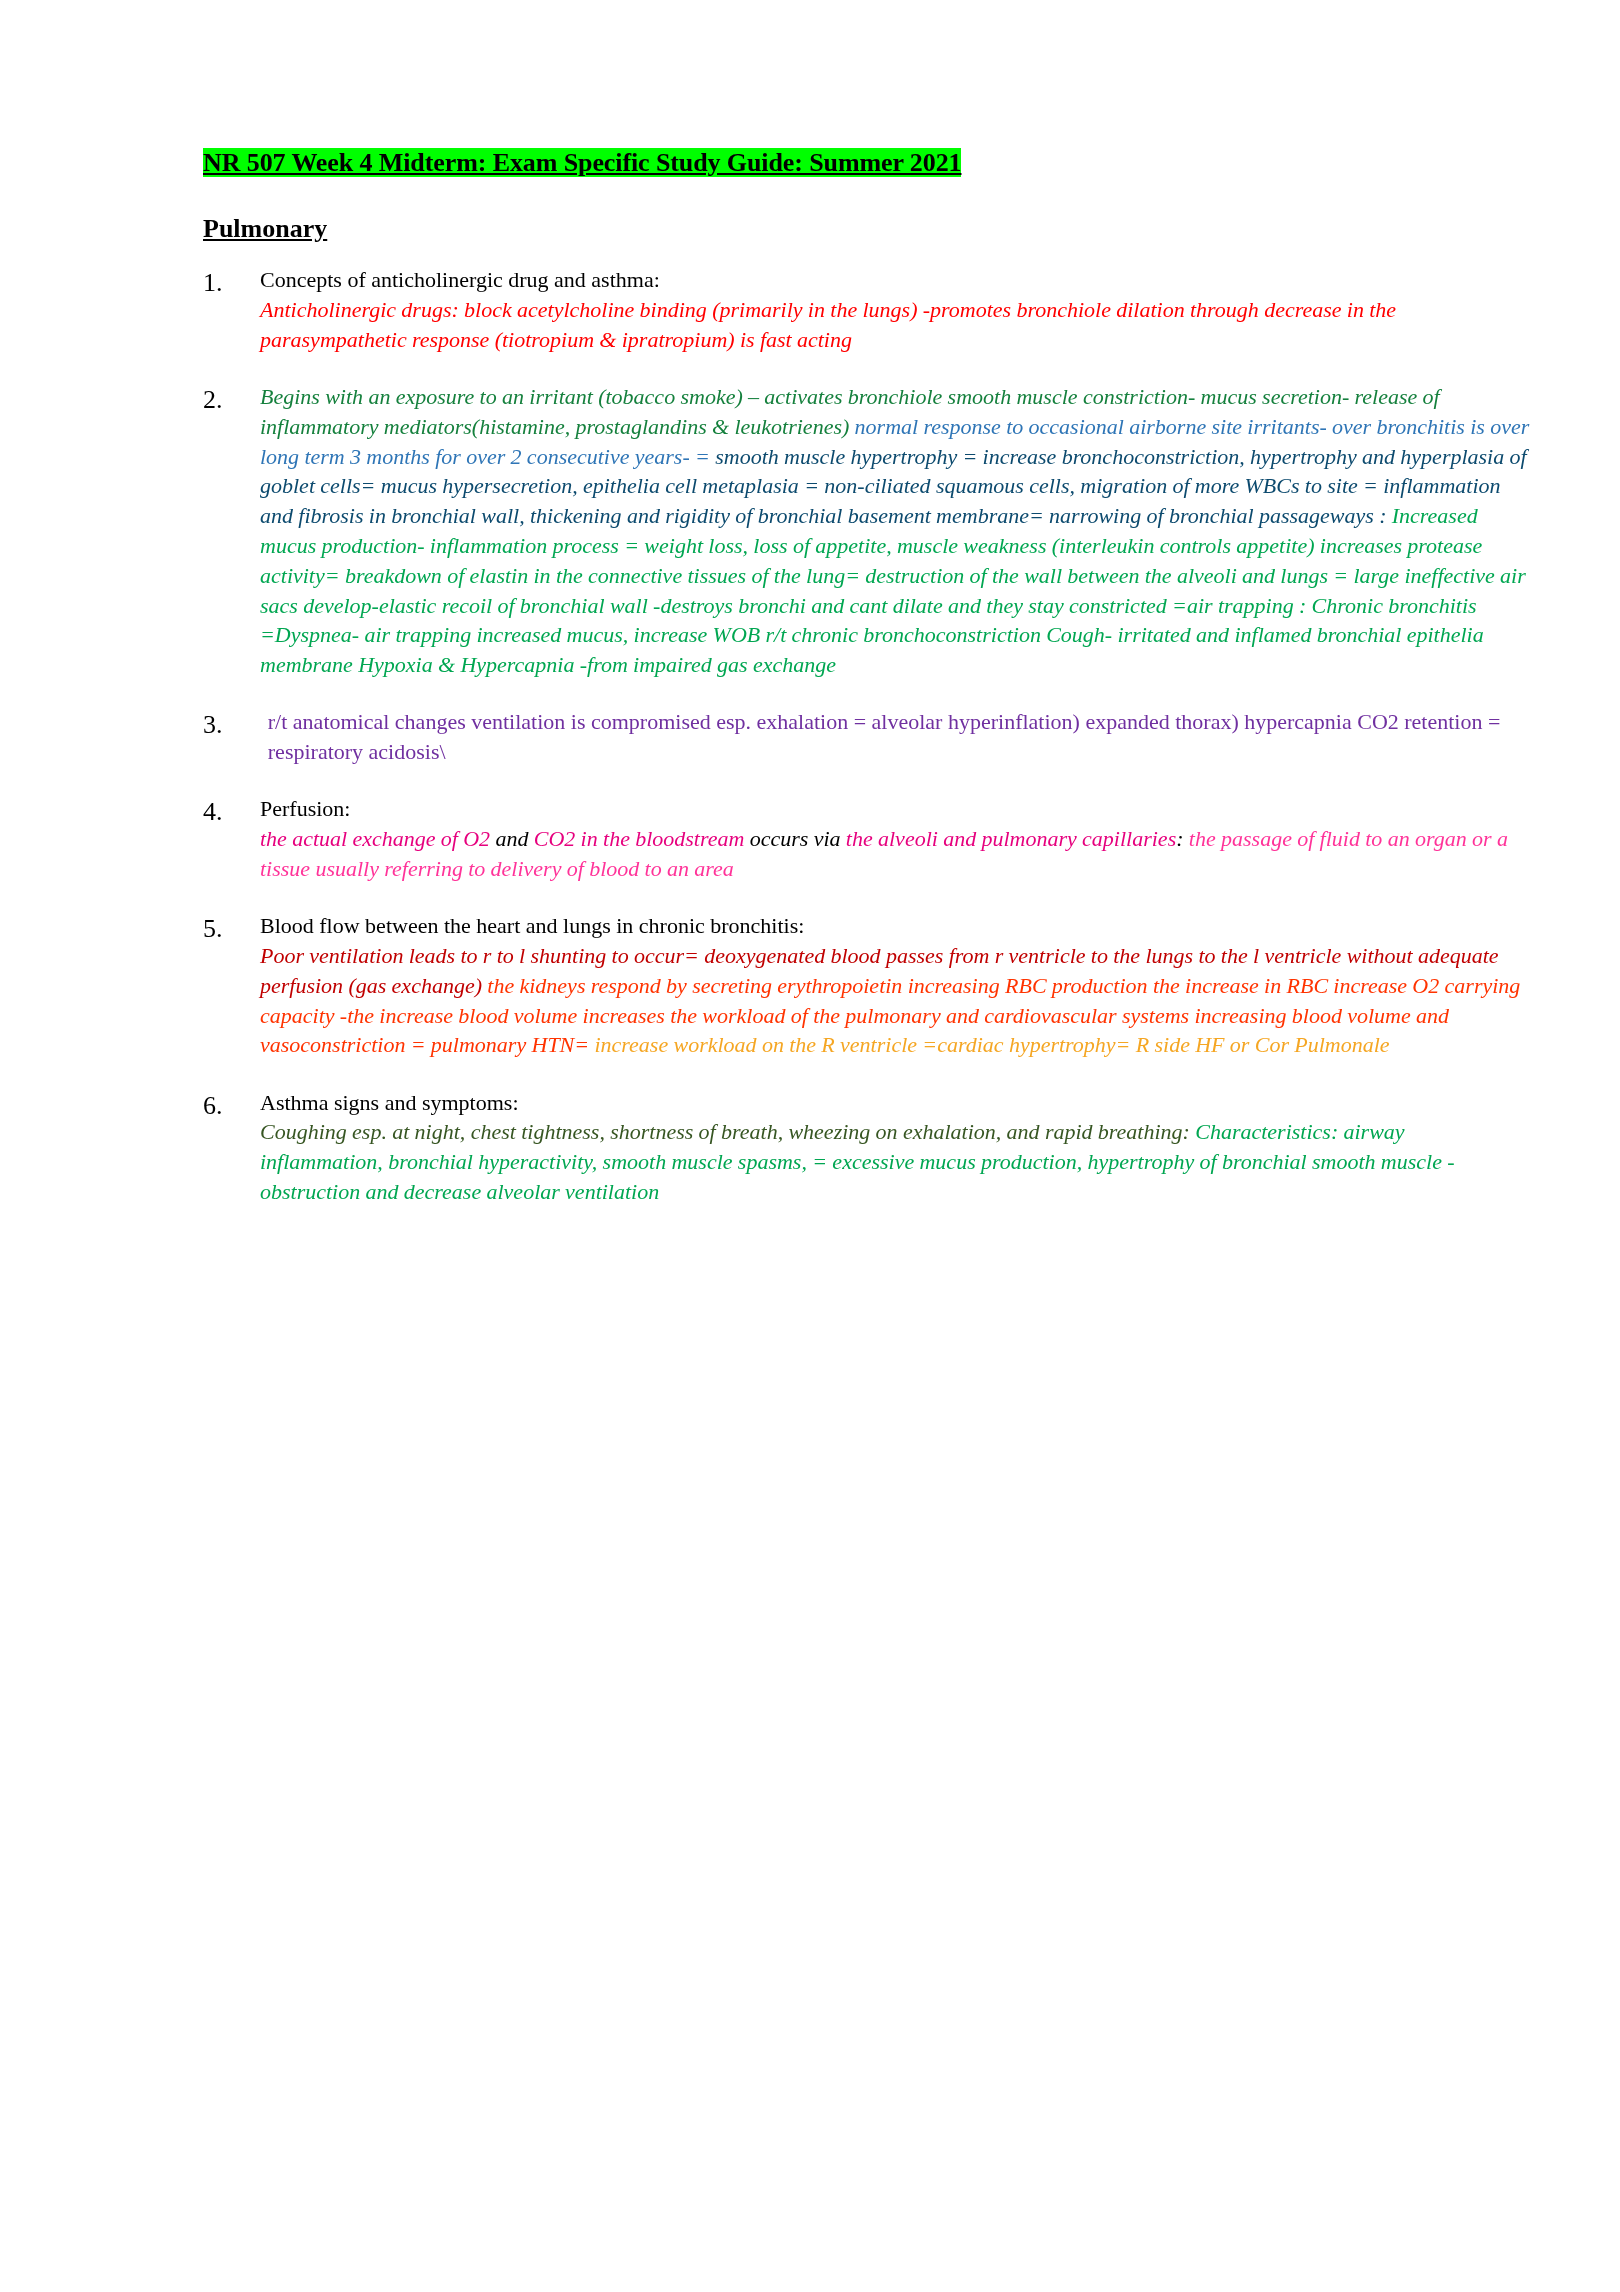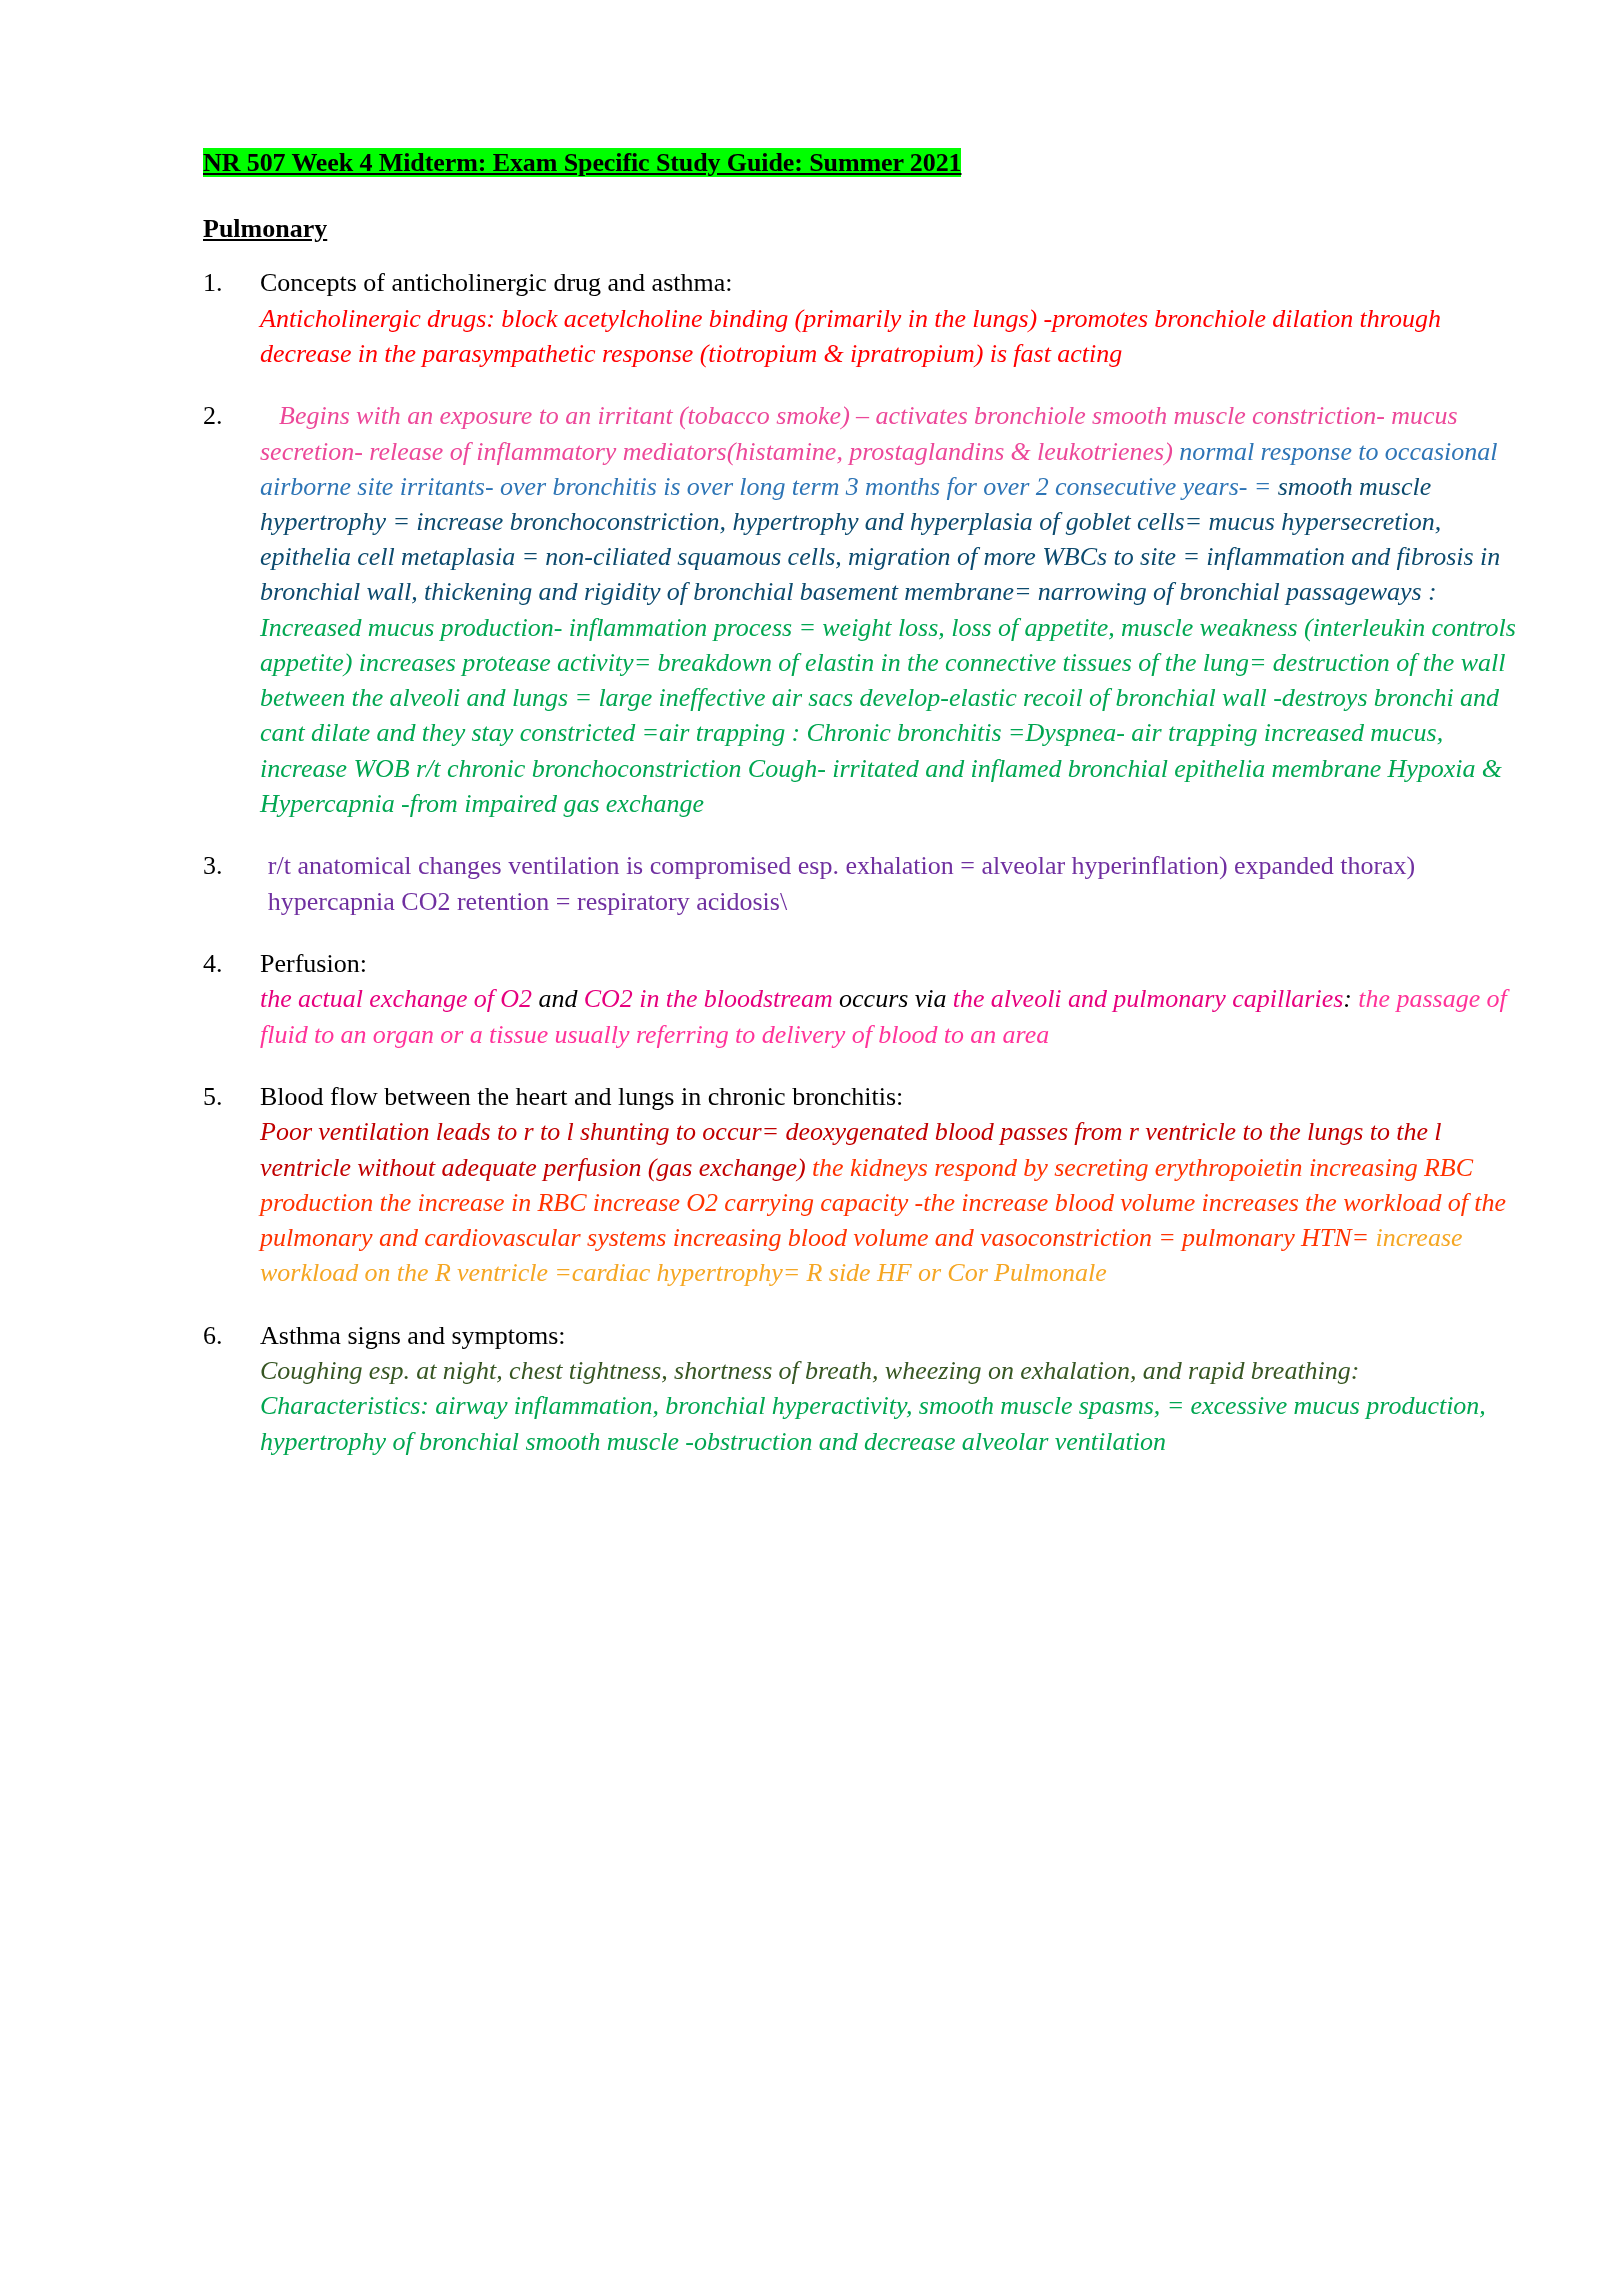--- a/index.html
+++ b/index.html
@@ -45,21 +45,21 @@
     list-style: none;
     margin: 0;
     padding: 0;
     counter-reset: itemnum;
   }
   ol.items > li {
     counter-increment: itemnum;
     position: relative;
     padding-left: 57px;
     margin-bottom: 27.4px;
-    font-size: 26px;
+    font-size: 22px;
     line-height: 1.355;
   }
   ol.items > li::before {
     content: counter(itemnum) ".";
     position: absolute;
     left: 0;
     top: 0;
     width: 39px;
     text-align: left;
     font-size: 26px;
@@ -75,21 +75,21 @@
     white-space: pre-wrap;
     word-spacing: -0.2px;
     font-style: italic;
   }
   .inline-body { display: inline; white-space: pre-wrap; }
   .indent-extra { display: block; padding-left: 7.8px; white-space: pre-wrap; }
 
   
   .c-black   { color: #000000; }
   .c-red     { color: #ff0000; }
-  .c-navy    { color: #ec4899; margin-left: 19px; }
+  .c-navy    { color: #15803d; }
   .c-blue    { color: #2e75b6; }
   .c-cyan    { color: #0c4a6e; }
   .c-green   { color: #00a651; }
   .c-purple  { color: #7030a0; }
   .c-magenta { color: #e6007e; }
   .c-pink    { color: #ff3399; }
   .c-darkred { color: #c00000; }
   .c-orangered { color: #ff3300; }
   .c-orange  { color: #f5a623; }
   .c-olive   { color: #375623; margin-top: 8px; }

